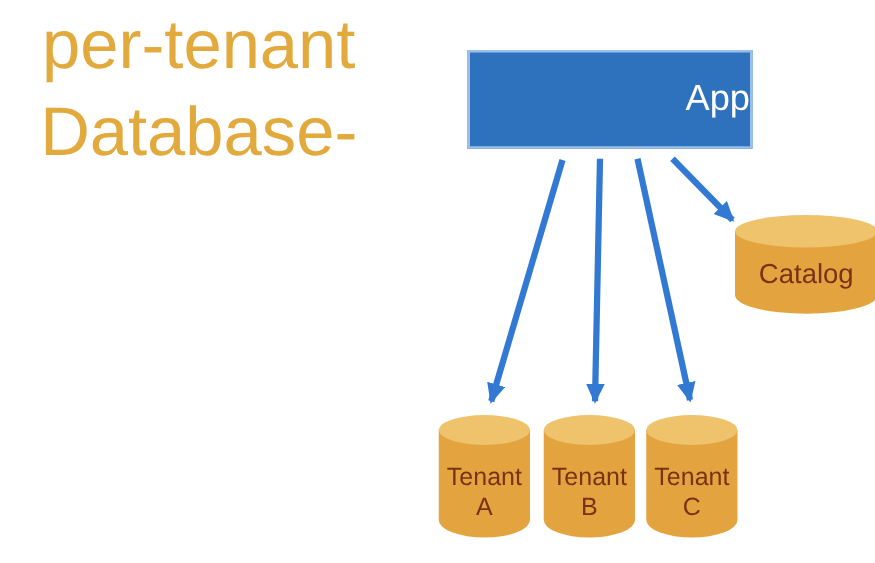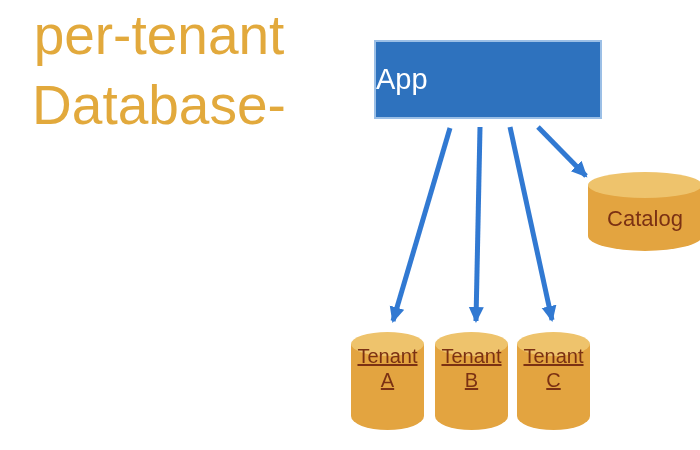--- a/index.html
+++ b/index.html
@@ -37,21 +37,21 @@
   }
 
   
   .app-box {
     position: absolute;
     left: 374px; top: 40px;
     width: 228px; height: 79px;
     box-sizing: border-box;
     background: var(--app-fill, #2E72BE);
     border: 2px solid var(--app-border, #9BBFE6);
-    display: flex; align-items: center; justify-content: flex-start;
+    display: flex; align-items: center; justify-content: flex-end;
   }
   .app-box span {
     color: var(--app-text, #fff);
     font-size: 29px;
     line-height: 1;
   }
 
   
   .arrows-svg {
     position: absolute;
@@ -82,24 +82,23 @@
     color: var(--cylinder-label, #7B3113);
   }
 
   .tenant { width: 73px; height: 98px; top: 332px; }
   .tenant .cyl-top { height: 24px; }
   .tenant .cyl-body {
     top: 12px; bottom: 0;
     border-radius: 0 0 50% 50% / 0 0 14px 14px;
   }
   .tenant .cyl-label {
-    top: 12px;
+    top: 38px;
     font-size: 20px;
     line-height: 24px;
-    text-decoration: underline;
   }
   .tenant-a { left: 351px; }
   .tenant-b { left: 435px; }
   .tenant-c { left: 517px; }
 
   .catalog { left: 588px; top: 172px; width: 94px; height: 79px; padding-left: 20px; }
   .catalog .cyl-top { height: 26px; }
   .catalog .cyl-body {
     top: 13px; bottom: 0;
     border-radius: 0 0 50% 50% / 0 0 15px 15px;

